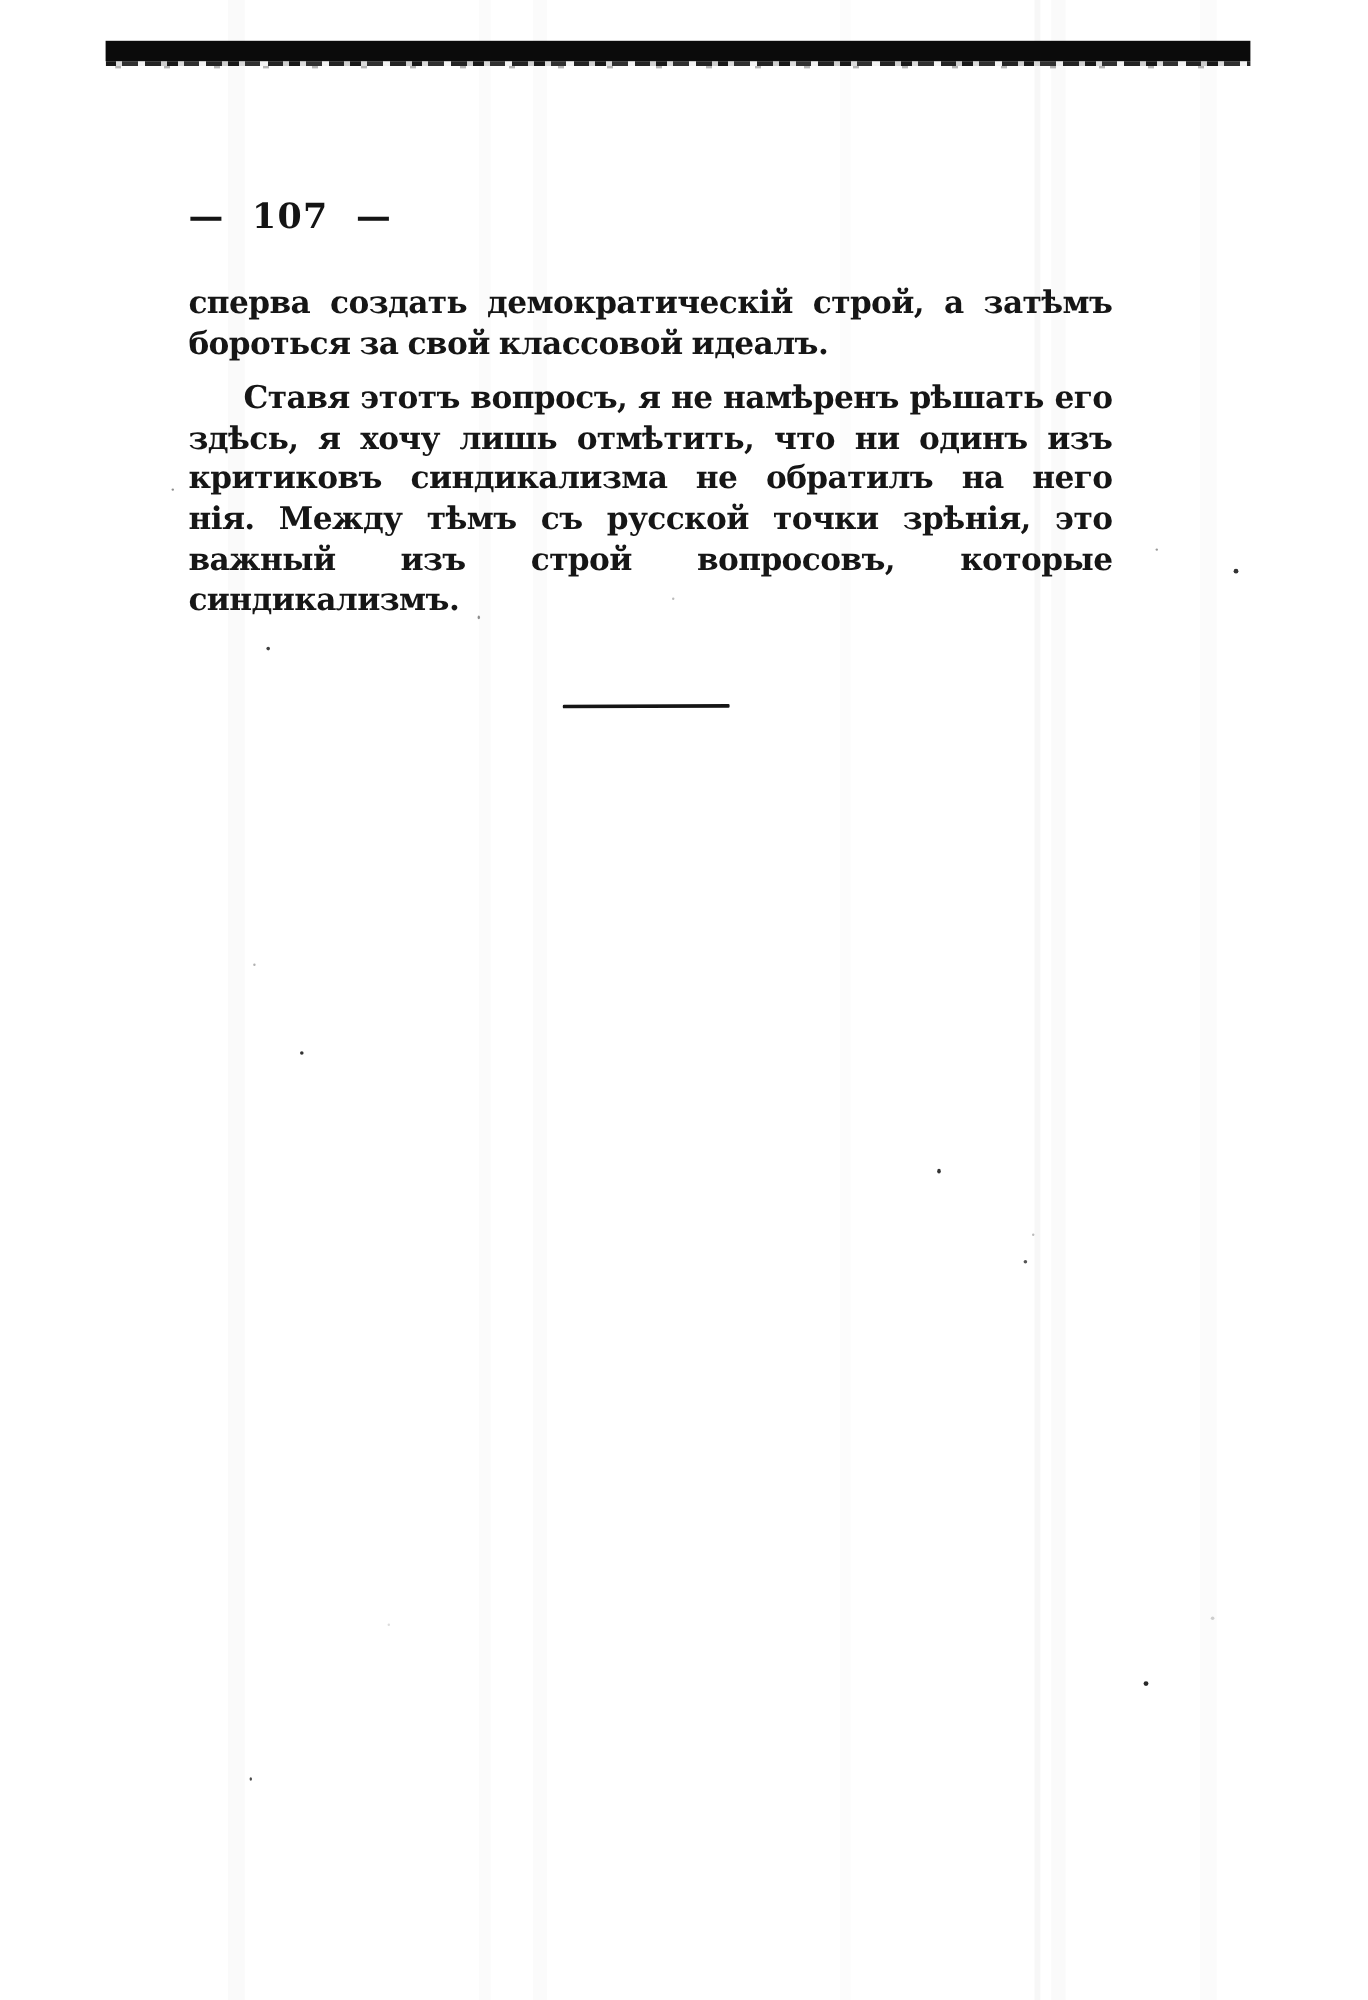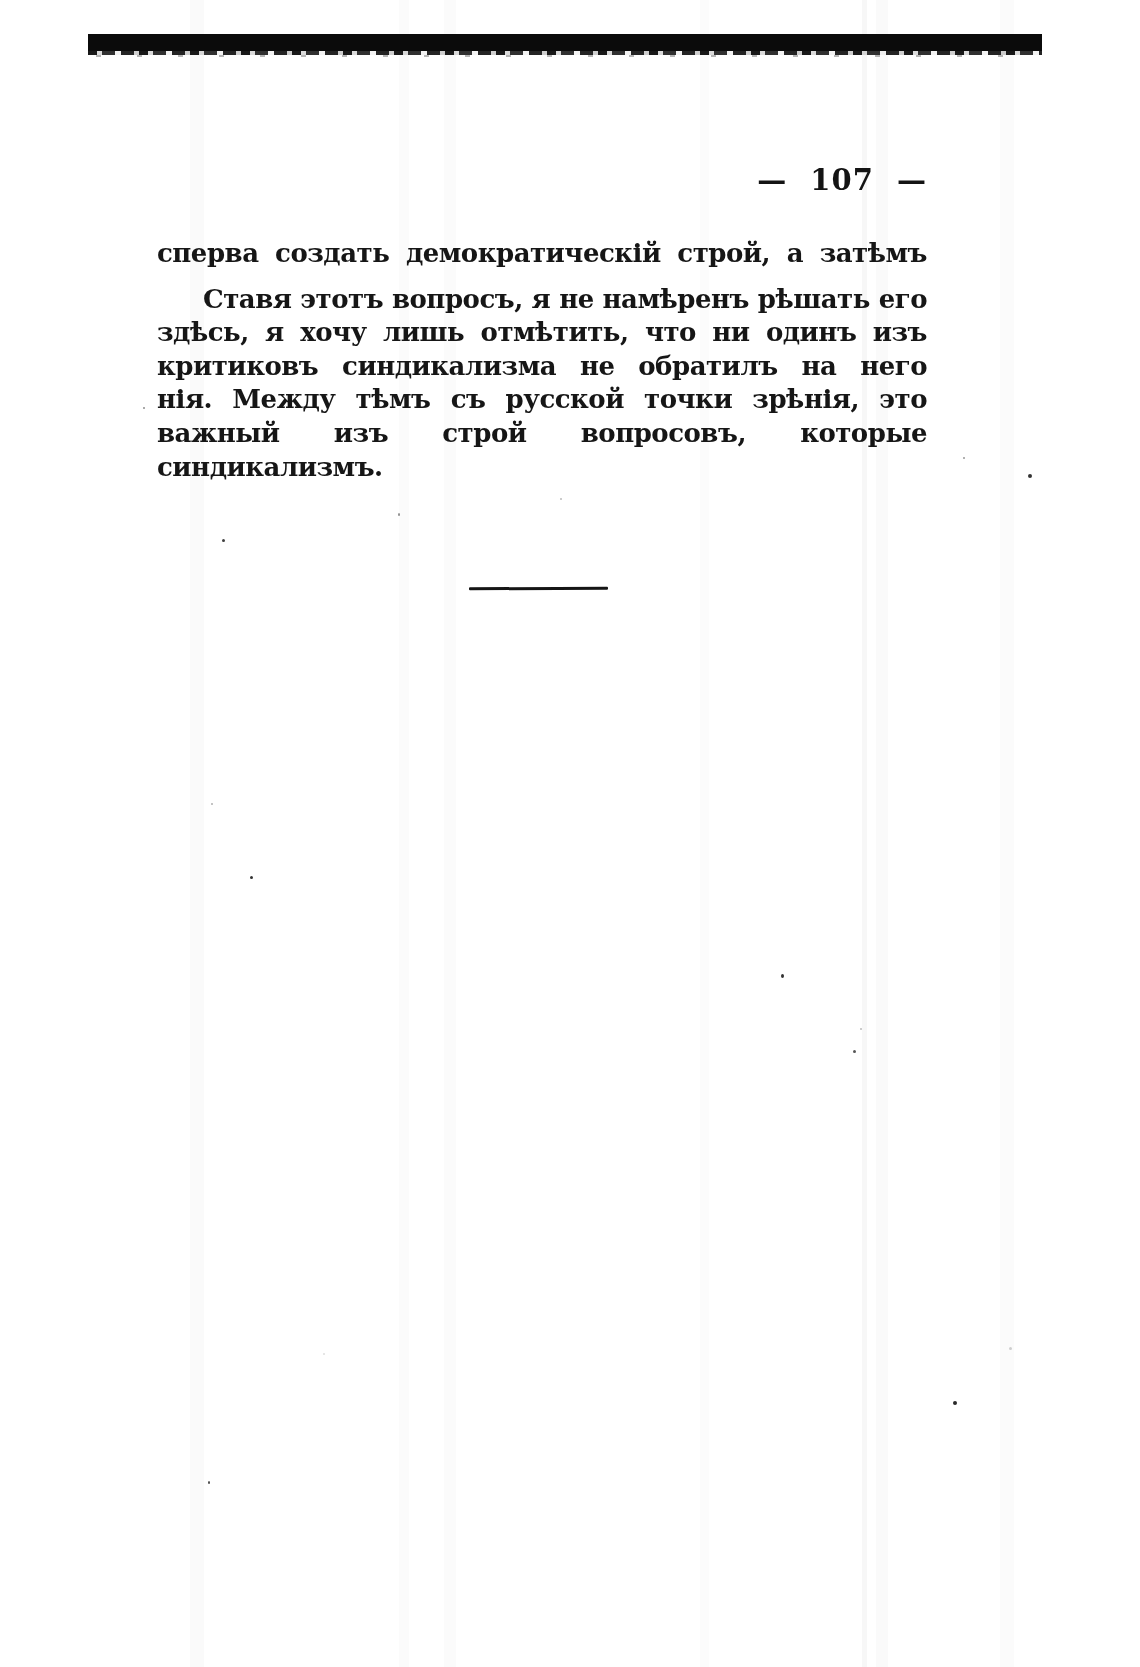--- a/index.html
+++ b/index.html
@@ -51,21 +51,21 @@
     background: repeating-linear-gradient(90deg,
       rgba(12,12,12,0.5) 0 5px, rgba(12,12,12,0) 5px 41px);
     opacity: .6;
   }
 
   .page-number {
     position: absolute;
     left: 157px;
     top: 163px;
     width: 770px;
-    text-align: right;
+    text-align: left;
     font-size: 29px;
     font-weight: 700;
     letter-spacing: 1px;
     word-spacing: 12px;
     color: #141414;
   }
 
   .body-text {
     position: absolute;
     left: 157px;
@@ -121,20 +121,21 @@
   <div class="band" style="left:1000px;width:14px;background:rgba(0,0,0,0.015);"></div>
 
   <div class="scanbar"></div>
   <div class="scanbar-ragged"></div>
   <div class="scanbar-ragged2"></div>
 
   <div class="page-number">— 107 —</div>
 
   <div class="body-text">
     <div class="line">сперва создать демократическій строй, а затѣмъ уже</div>
+    <div class="line last">бороться за свой классовой идеалъ.</div>
     <div class="line indent">Ставя этотъ вопросъ, я не намѣренъ рѣшать его</div>
     <div class="line">здѣсь, я хочу лишь отмѣтить, что ни одинъ изъ русскихъ</div>
     <div class="line">критиковъ синдикализма не обратилъ на него внима-</div>
     <div class="line">нія. Между тѣмъ съ русской точки зрѣнія, это самый</div>
     <div class="line">важный изъ строй вопросовъ, которые выдвигаетъ</div>
     <div class="line last">синдикализмъ.</div>
   </div>
 
   <div class="divider"></div>
 

